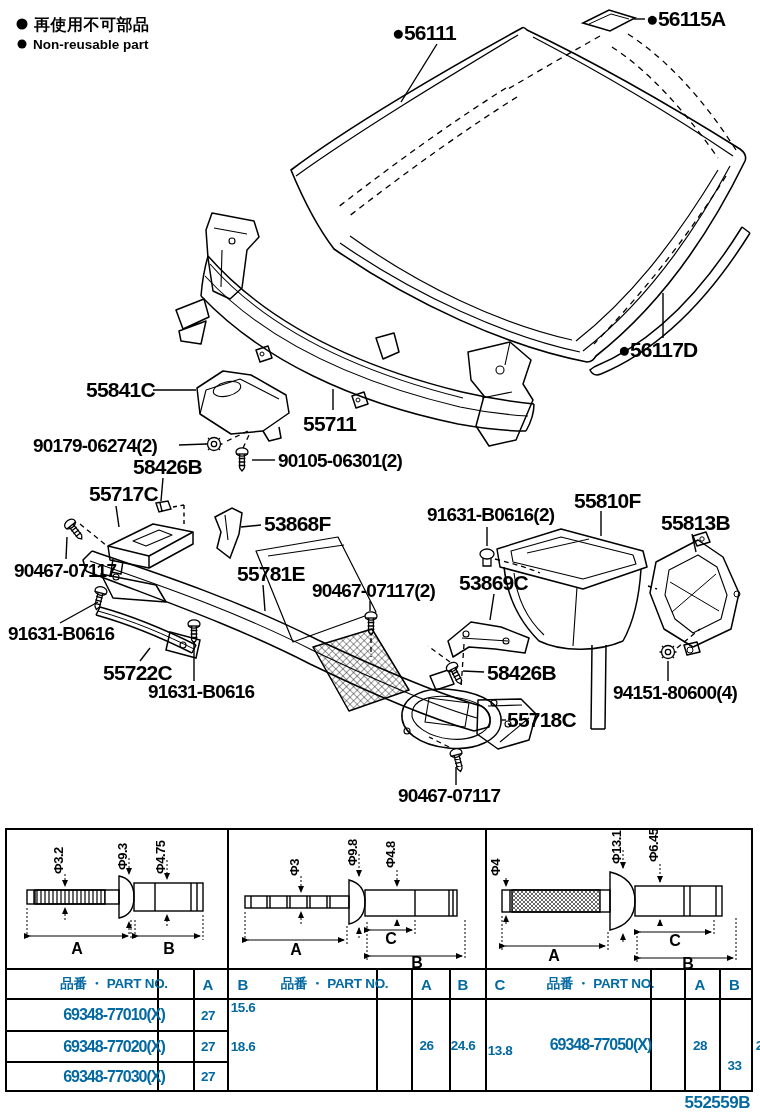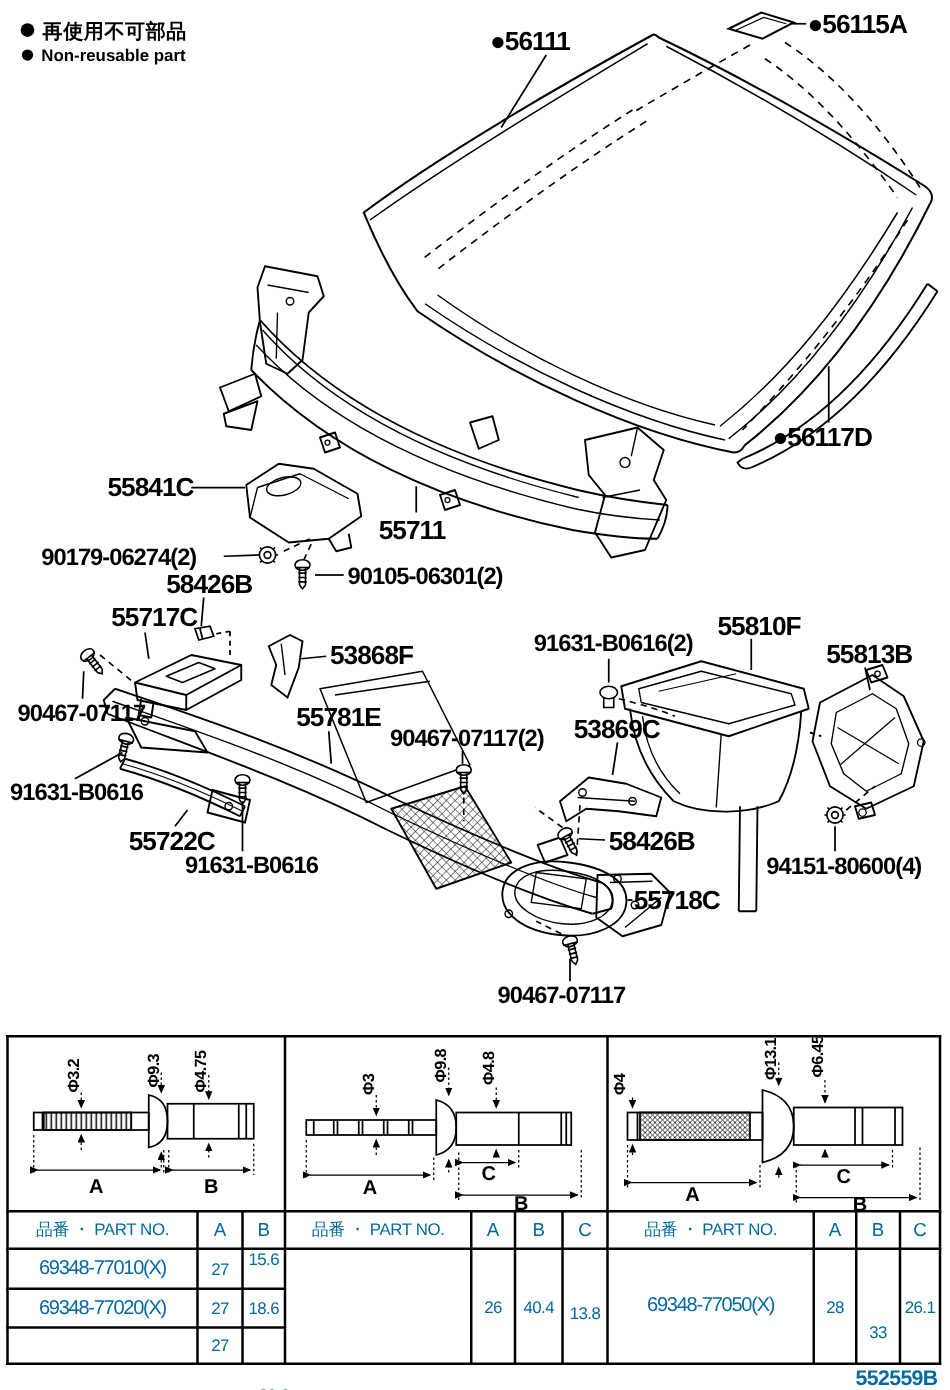--- a/index.html
+++ b/index.html
@@ -8,21 +8,21 @@
   .stage svg{position:absolute;}
   svg text{font-family:"Liberation Sans",sans-serif;font-weight:bold;fill:#000;}
   .callout{font-size:21px;letter-spacing:-0.8px;}
   .callout-sm{font-size:19px;letter-spacing:-0.8px;}
   .legend-jp{font-size:16px;letter-spacing:0.5px;}
   .legend-en{font-size:13.5px;}
   .dim{font-size:13px;letter-spacing:-0.5px;}
   .spn{font-size:16px;}
   .tl{position:absolute;background:#000;}
   .cell{position:absolute;display:flex;align-items:center;justify-content:center;
-        font-weight:normal;white-space:nowrap;}
+        font-weight:bold;white-space:nowrap;margin-left:32px;}
   .hdr{font-size:13.5px;letter-spacing:-0.3px;}
   .colhdr{font-size:15px;}
   .partno{font-size:16px;letter-spacing:-1px;}
   .val{font-size:13.5px;letter-spacing:-0.5px;}
   .docnum{position:absolute;left:660px;top:1093px;width:90px;text-align:right;
           font-weight:bold;font-size:17px;letter-spacing:-0.5px;}
 </style>
 </head>
 <body>
 
@@ -394,29 +394,30 @@
 
   <div class="cell hdr" style="left:7px;top:970px;width:150px;height:28px">品番 ・ PART NO.</div>
   <div class="cell colhdr" style="left:159px;top:970px;width:34px;height:28px">A</div>
   <div class="cell colhdr" style="left:195px;top:970px;width:32px;height:28px">B</div>
   <div class="cell partno" style="left:7px;top:1000px;width:150px;height:30px">69348-77010(X)</div>
   <div class="cell val" style="left:159px;top:1000px;width:34px;height:30px">27</div>
   <div class="cell val" style="left:195px;top:992px;width:32px;height:30px">15.6</div>
   <div class="cell partno" style="left:7px;top:1032px;width:150px;height:29px">69348-77020(X)</div>
   <div class="cell val" style="left:159px;top:1032px;width:34px;height:29px">27</div>
   <div class="cell val" style="left:195px;top:1032px;width:32px;height:29px">18.6</div>
+  <div class="cell partno" style="left:7px;top:1063px;width:150px;height:27px">69348-77030(X)</div>
   <div class="cell val" style="left:159px;top:1063px;width:34px;height:27px">27</div>
   <div class="cell val" style="left:195px;top:1103px;width:48px;height:27px">20.6</div>
 
   <div class="cell hdr" style="left:229px;top:970px;width:147px;height:28px">品番 ・ PART NO.</div>
   <div class="cell colhdr" style="left:378px;top:970px;width:33px;height:28px">A</div>
   <div class="cell colhdr" style="left:413px;top:970px;width:36px;height:28px">B</div>
   <div class="cell colhdr" style="left:451px;top:970px;width:34px;height:28px">C</div>
   <div class="cell val" style="left:378px;top:1000px;width:33px;height:90px">26</div>
-  <div class="cell val" style="left:413px;top:1000px;width:36px;height:90px">40.4</div>
+  <div class="cell val" style="left:413px;top:1000px;width:36px;height:90px">24.6</div>
   <div class="cell val" style="left:451px;top:1000px;width:34px;height:100px">13.8</div>
 
   <div class="cell hdr" style="left:487px;top:970px;width:163px;height:28px">品番 ・ PART NO.</div>
   <div class="cell colhdr" style="left:652px;top:970px;width:32px;height:28px">A</div>
   <div class="cell colhdr" style="left:686px;top:970px;width:33px;height:28px">B</div>
   <div class="cell colhdr" style="left:721px;top:970px;width:30px;height:28px">C</div>
   <div class="cell partno" style="left:487px;top:1000px;width:163px;height:90px">69348-77050(X)</div>
   <div class="cell val" style="left:652px;top:1000px;width:32px;height:90px">28</div>
   <div class="cell val" style="left:686px;top:1020px;width:33px;height:90px">33</div>
   <div class="cell val" style="left:721px;top:1000px;width:30px;height:90px">26.1</div>

